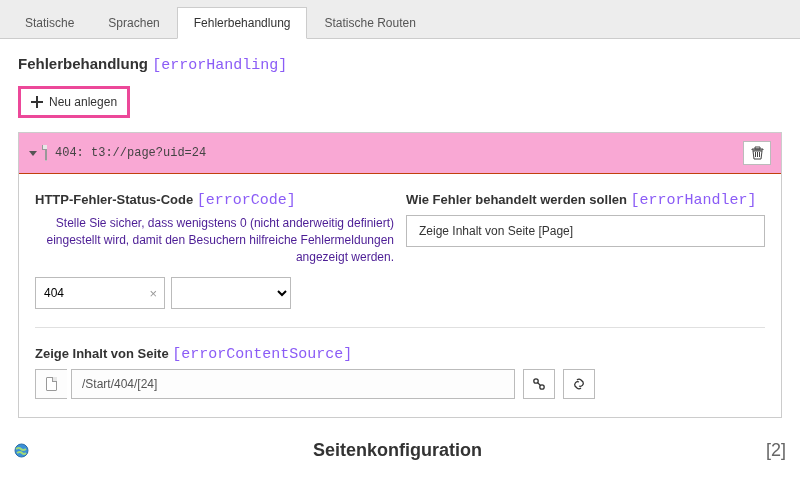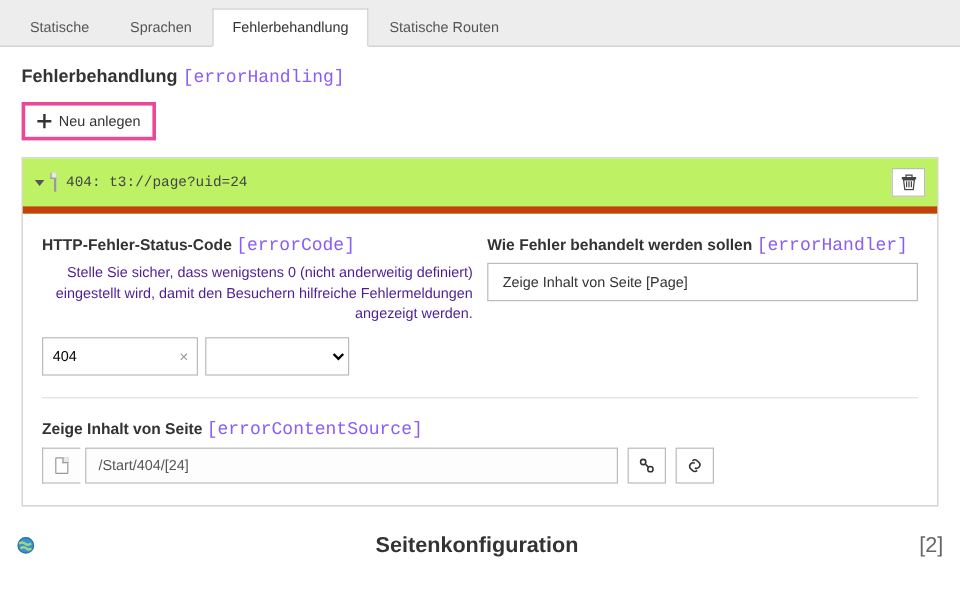--- a/index.html
+++ b/index.html
@@ -5,21 +5,21 @@
   * { box-sizing: border-box; margin: 0; padding: 0; }
   body { font-family: Verdana, Arial, sans-serif; font-size: 12px; color: #333; background: #fff; width: 800px; }
   .tabs { display: flex; background: #ededed; border-bottom: 1px solid #ccc; padding: 0 8px; padding-top: 6px; gap: 0; }
   .tab { padding: 8px 16px; cursor: pointer; color: #555; border: 1px solid transparent; border-bottom: none; position: relative; top: 1px; }
   .tab.active { background: #fff; border: 1px solid #ccc; border-bottom: 1px solid #fff; color: #333; }
   .content { padding: 16px 18px; }
   .section-title { font-size: 15px; font-weight: bold; margin-bottom: 12px; }
   .section-title .tech, .field-label .tech { color: #8b5cf6; font-family: "Courier New", monospace; font-size: 15px; font-weight: normal; }
   .btn { display: inline-flex; align-items: center; gap: 6px; background: #fff; border: 3px solid #ec4899; padding: 6px 10px; font-size: 12px; cursor: pointer; color: #333; }
   .panel { border: 1px solid #ccc; margin-top: 14px; }
-  .panel-header { display: flex; align-items: center; background: #bef264; padding: 8px 10px; gap: 8px; border-bottom: 6px solid #c2410c; }
+  .panel-header { display: flex; align-items: center; background: #f9a8d4; padding: 8px 10px; gap: 8px; border-bottom: 1px solid #c2410c; }
   .panel-header .title { flex: 1; font-family: "Courier New", monospace; font-size: 12px; color: #444; }
   .panel-body { padding: 18px 16px; }
   .row { display: flex; gap: 12px; margin-bottom: 18px; }
   .col { flex: 1; }
   .field-label { font-weight: bold; font-size: 13px; margin-bottom: 6px; display: block; }
   .help { color: #4c1d95; font-size: 12px; margin-bottom: 12px; line-height: 1.4; text-align: right; }
   .input-group { display: flex; gap: 6px; align-items: stretch; }
   .text-input { border: 1px solid #bbb; padding: 8px 8px; font-size: 12px; width: 130px; background: #fff; }
   .clear-x { position: relative; }
   .clear-x .x { position: absolute; right: 8px; top: 50%; transform: translateY(-50%); color: #999; cursor: pointer; font-size: 13px; }

